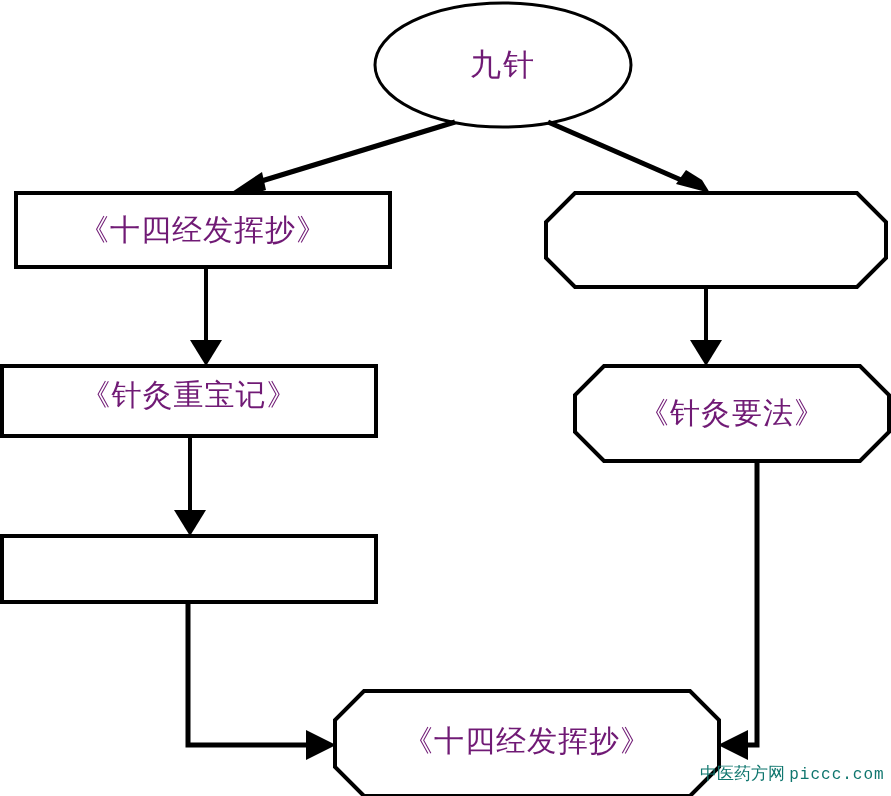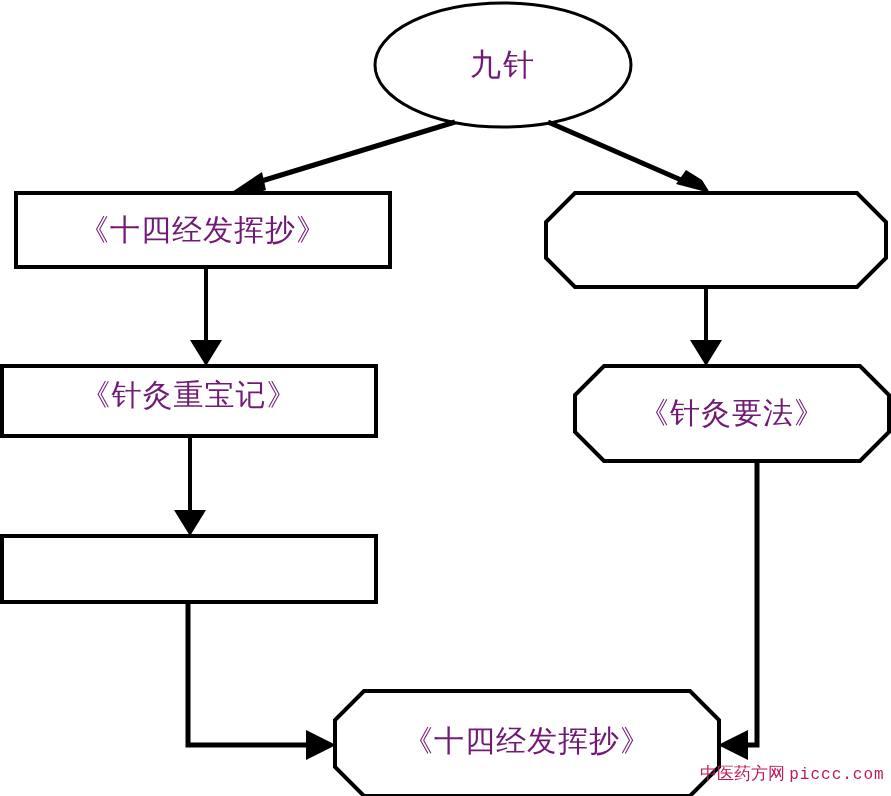--- a/index.html
+++ b/index.html
@@ -54,21 +54,21 @@
     color: #701a75;
     font-family: "Liberation Serif", "DejaVu Serif", serif;
     white-space: nowrap;
     pointer-events: none;
   }
   .label-ellipse { font-size: 31px; letter-spacing: 2px; }
   .label-box     { font-size: 30px; letter-spacing: 1px; }
   .watermark {
     position: absolute;
     font-size: 17px;
-    color: #be185d;
+    color: #0f766e;
     font-family: "Liberation Serif", "DejaVu Serif", serif;
     white-space: nowrap;
     letter-spacing: 0px;
   }
   .watermark .wm-domain {
     font-family: "Liberation Mono", "DejaVu Sans Mono", monospace;
     font-size: 16px;
     letter-spacing: 1px;
   }
 </style>

